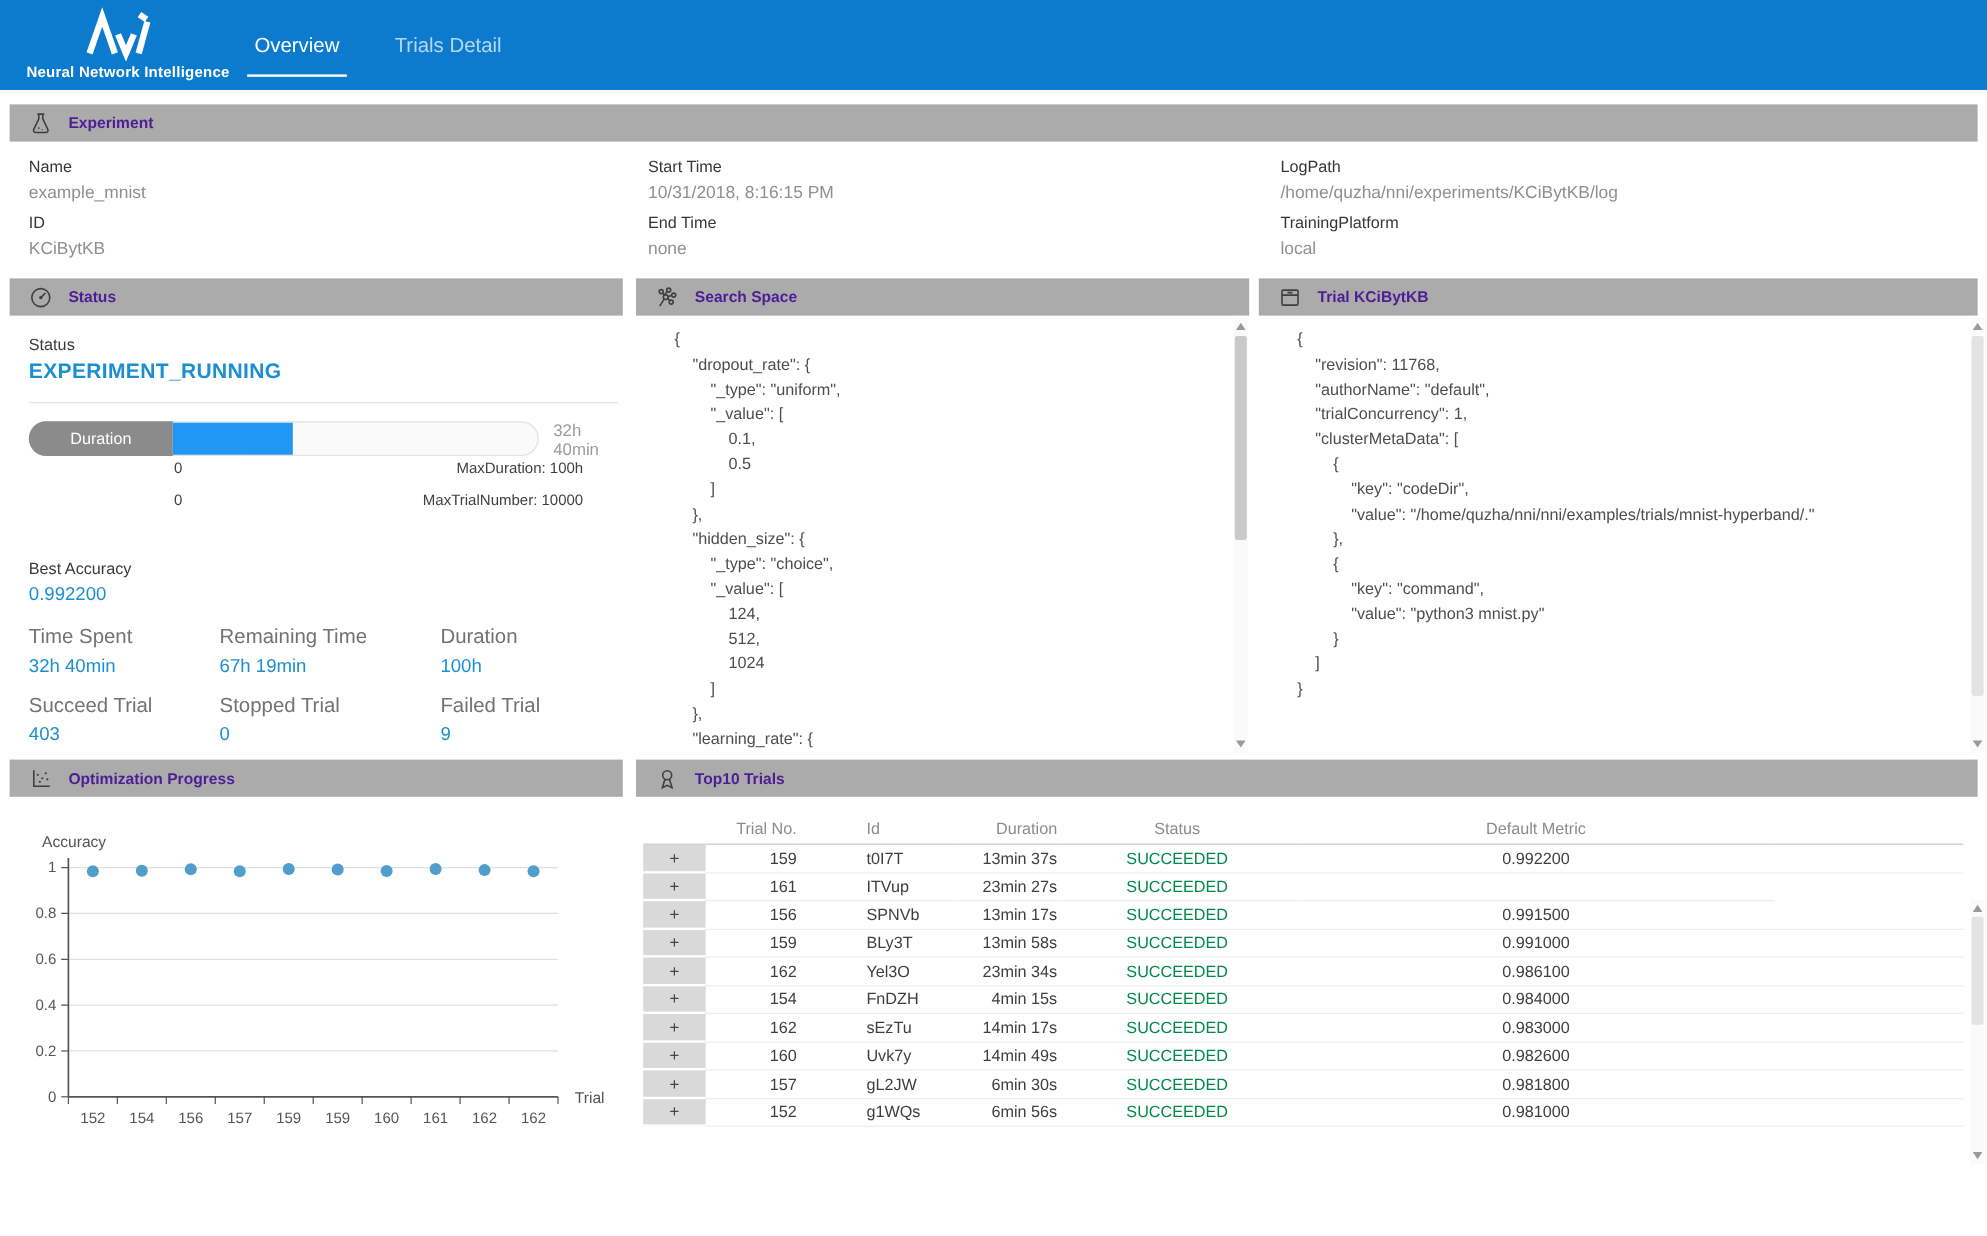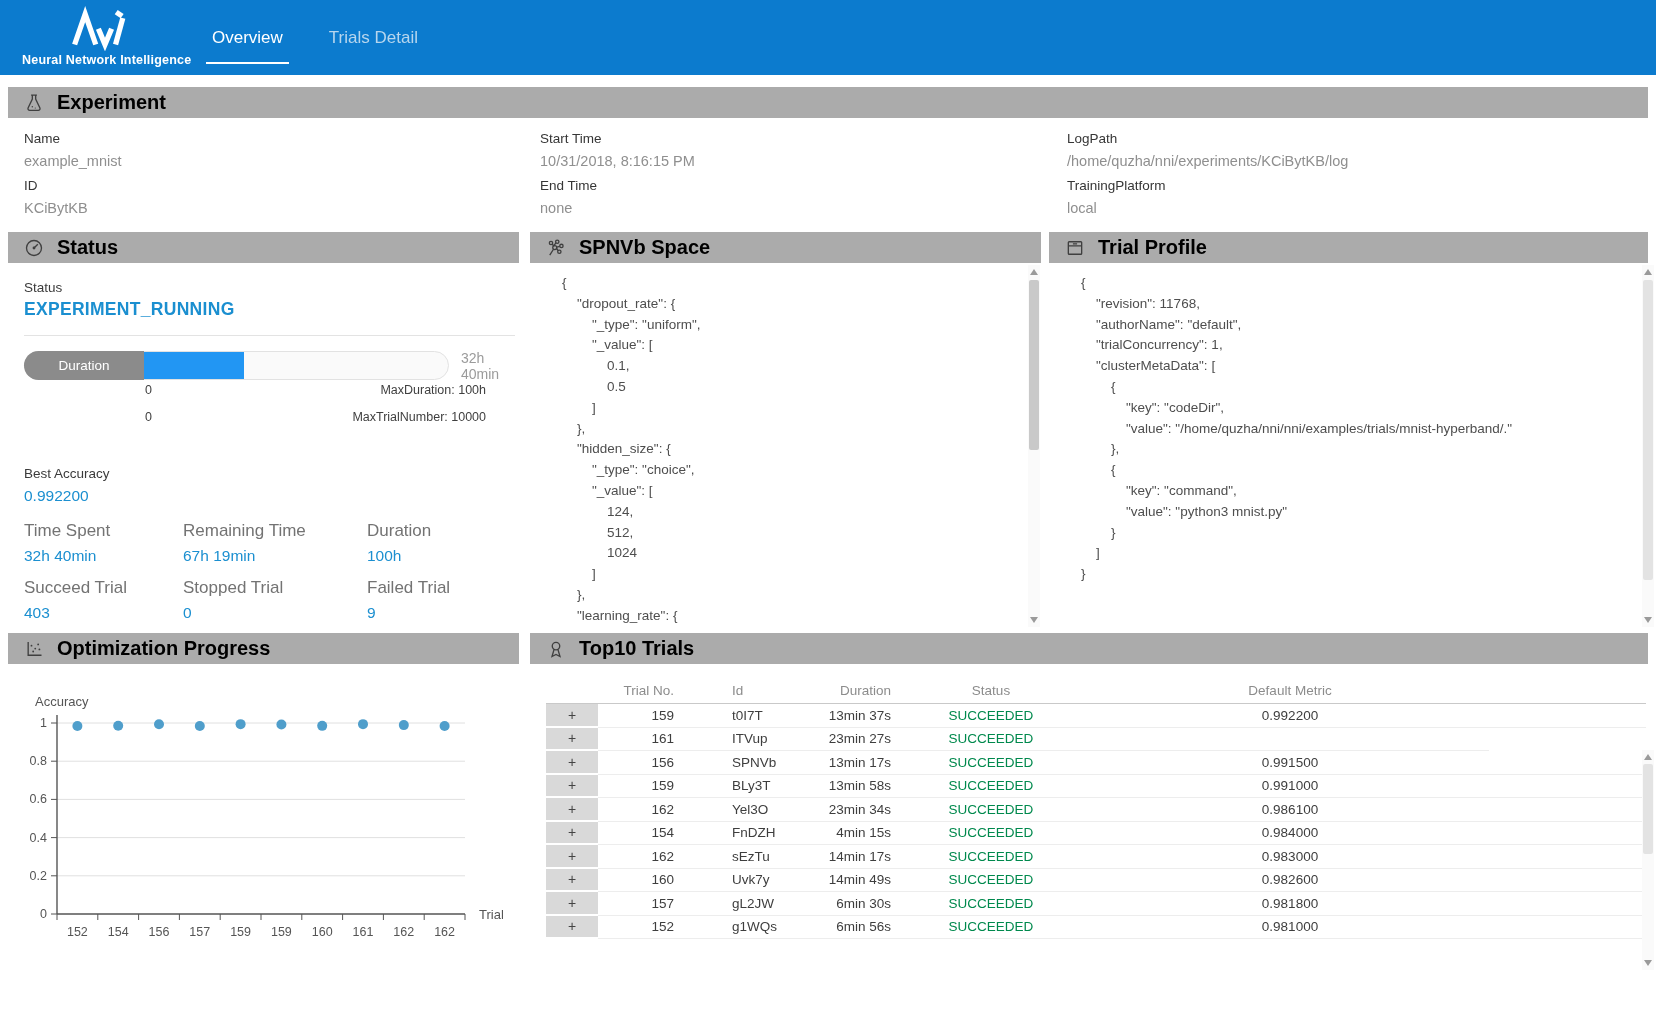--- a/index.html
+++ b/index.html
@@ -11,21 +11,21 @@
   
   .banner{position:absolute;left:0;top:0;width:1656px;height:75px;background:var(--banner);}
   .logo-svg{position:absolute;left:70px;top:5px;}
   .brand{position:absolute;left:22px;top:53px;color:#fff;font-size:12.5px;font-weight:600;letter-spacing:.2px;}
   .tabs{position:absolute;left:212px;top:0;height:100%;display:flex;gap:46px;align-items:flex-start;}
   .tab{position:relative;color:#b7d6ee;font-size:17px;height:100%;display:flex;align-items:center;cursor:pointer;}
   .tab.active{color:#fff;}
   .tab.active::after{content:"";position:absolute;left:-6px;right:-6px;bottom:11px;height:2px;background:#fff;}
   
   .bar{position:absolute;height:31px;background:#ababab;display:flex;align-items:center;gap:13px;padding-left:16px;box-sizing:border-box;}
-  .btitle{font-size:20px;font-weight:600;color:#000000;}
+  .btitle{font-size:13px;font-weight:600;color:#4c1d95;}
   .bicon{display:flex;align-items:center;}
   .bicon svg{stroke:#3f3f3f;fill:none;stroke-width:1.6;}
   
   #exp-grid{position:absolute;left:0;top:131px;width:1656px;height:100px;padding-left:30px;}
   .exp-col{position:absolute;top:0;}
   .f-label{font-size:13.5px;color:#363636;margin-bottom:7px;}
   .f-value{font-size:14.5px;color:#8f8f8f;margin-bottom:9px;}
   
   .status-content{position:absolute;left:8px;top:263px;width:511px;height:382px;}
   .small-label{position:absolute;left:16px;top:17px;font-size:13.5px;color:#3b3b3b;}
@@ -57,21 +57,21 @@
   .thumb{position:absolute;left:1px;width:10px;background:#c9c9c9;border-radius:2px;}
   .thumb.light{background:#e3e3e3;}
   
   .opt-content{position:absolute;left:8px;top:664px;width:511px;height:366px;}
   #scatter{position:absolute;left:12px;top:16px;}
   #scatter text{font-family:"Liberation Sans",sans-serif;}
   #scatter .tick{font-size:12.5px;fill:#555;}
   #scatter .axis-title{font-size:13px;fill:#555;}
   
   .top10-content{position:absolute;left:530px;top:664px;width:1126px;height:366px;}
-  #trials-table{position:absolute;left:16px;top:14px;width:1100px;text-align:center;}
+  #trials-table{position:absolute;left:6px;top:14px;width:1100px;text-align:center;}
   .trow{display:grid;grid-template-columns:52px 76px 130px 87px 200px 398px 1fr;}
   .trow>div{display:flex;align-items:center;font-size:13.5px;color:#3e3e3e;border-bottom:1px solid #ededed;height:23.5px;box-sizing:border-box;}
   .trow.thead>div{color:#8c8c8c;border-bottom:1px solid #c9c9c9;height:26px;}
   .c1{justify-content:center;}
   .c2{justify-content:flex-end;}
   .c3{padding-left:58px;}
   .c4{justify-content:flex-end;}
   .c5{justify-content:center;}
   .c6{justify-content:center;}
   .trow .c1.expand{background:#d9d9d9;border-bottom:2px solid #fff;color:#444;font-size:14px;cursor:pointer;}
@@ -194,39 +194,39 @@
     <span class="bicon">
       <svg width="20" height="20" viewBox="0 0 24 24">
           <circle cx="6" cy="6" r="2"></circle>
           <circle cx="13.5" cy="4.5" r="2"></circle>
           <circle cx="18.5" cy="9.5" r="2"></circle>
           <circle cx="10.5" cy="11.5" r="2.4"></circle>
           <circle cx="16" cy="16.5" r="2"></circle>
           <path d="M7.6 7.4l1.6 2.2M12 5.6l-3 4.4M12.7 12.6l1.8 2.6M12.8 11l3.8-1M9 13.5L4.5 20.5"></path>
         </svg>
     </span>
-    <span class="btitle">SPNVb Space</span>
+    <span class="btitle">Search Space</span>
   </div>
   <div class="code-panel" style="left:530px;width:511px;">
     <div class="code" id="ss-code"><div class="cline" style="padding-left: 0px;">{</div><div class="cline" style="padding-left: 15px;">"dropout_rate": {</div><div class="cline" style="padding-left: 30px;">"_type": "uniform",</div><div class="cline" style="padding-left: 30px;">"_value": [</div><div class="cline" style="padding-left: 45px;">0.1,</div><div class="cline" style="padding-left: 45px;">0.5</div><div class="cline" style="padding-left: 30px;">]</div><div class="cline" style="padding-left: 15px;">},</div><div class="cline" style="padding-left: 15px;">"hidden_size": {</div><div class="cline" style="padding-left: 30px;">"_type": "choice",</div><div class="cline" style="padding-left: 30px;">"_value": [</div><div class="cline" style="padding-left: 45px;">124,</div><div class="cline" style="padding-left: 45px;">512,</div><div class="cline" style="padding-left: 45px;">1024</div><div class="cline" style="padding-left: 30px;">]</div><div class="cline" style="padding-left: 15px;">},</div><div class="cline" style="padding-left: 15px;">"learning_rate": {</div></div>
   </div>
   <div class="vscroll" style="left:1028px;top:265px;height:362px;">
     <div class="sarr up"></div>
     <div class="thumb" style="top:15px;height:170px;"></div>
     <div class="sarr down"></div>
   </div>
 
   <div class="bar" style="left:1049px;top:232px;width:599px;">
     <span class="bicon">
       <svg width="20" height="20" viewBox="0 0 24 24">
           <rect x="4" y="4.5" width="16" height="15" rx="1"></rect>
           <path d="M4 9.5h16M9.5 7h5"></path>
         </svg>
     </span>
-    <span class="btitle">Trial Profile</span>
+    <span class="btitle">Trial KCiBytKB</span>
   </div>
   <div class="code-panel" style="left:1049px;width:590px;">
     <div class="code" id="tp-code"><div class="cline" style="padding-left: 0px;">{</div><div class="cline" style="padding-left: 15px;">"revision": 11768,</div><div class="cline" style="padding-left: 15px;">"authorName": "default",</div><div class="cline" style="padding-left: 15px;">"trialConcurrency": 1,</div><div class="cline" style="padding-left: 15px;">"clusterMetaData": [</div><div class="cline" style="padding-left: 30px;">{</div><div class="cline" style="padding-left: 45px;">"key": "codeDir",</div><div class="cline" style="padding-left: 45px;">"value": "/home/quzha/nni/nni/examples/trials/mnist-hyperband/."</div><div class="cline" style="padding-left: 30px;">},</div><div class="cline" style="padding-left: 30px;">{</div><div class="cline" style="padding-left: 45px;">"key": "command",</div><div class="cline" style="padding-left: 45px;">"value": "python3 mnist.py"</div><div class="cline" style="padding-left: 30px;">}</div><div class="cline" style="padding-left: 15px;">]</div><div class="cline" style="padding-left: 0px;">}</div></div>
   </div>
   <div class="vscroll" style="left:1642px;top:265px;height:362px;">
     <div class="sarr up"></div>
     <div class="thumb light" style="top:15px;height:300px;"></div>
     <div class="sarr down"></div>
   </div>
 

